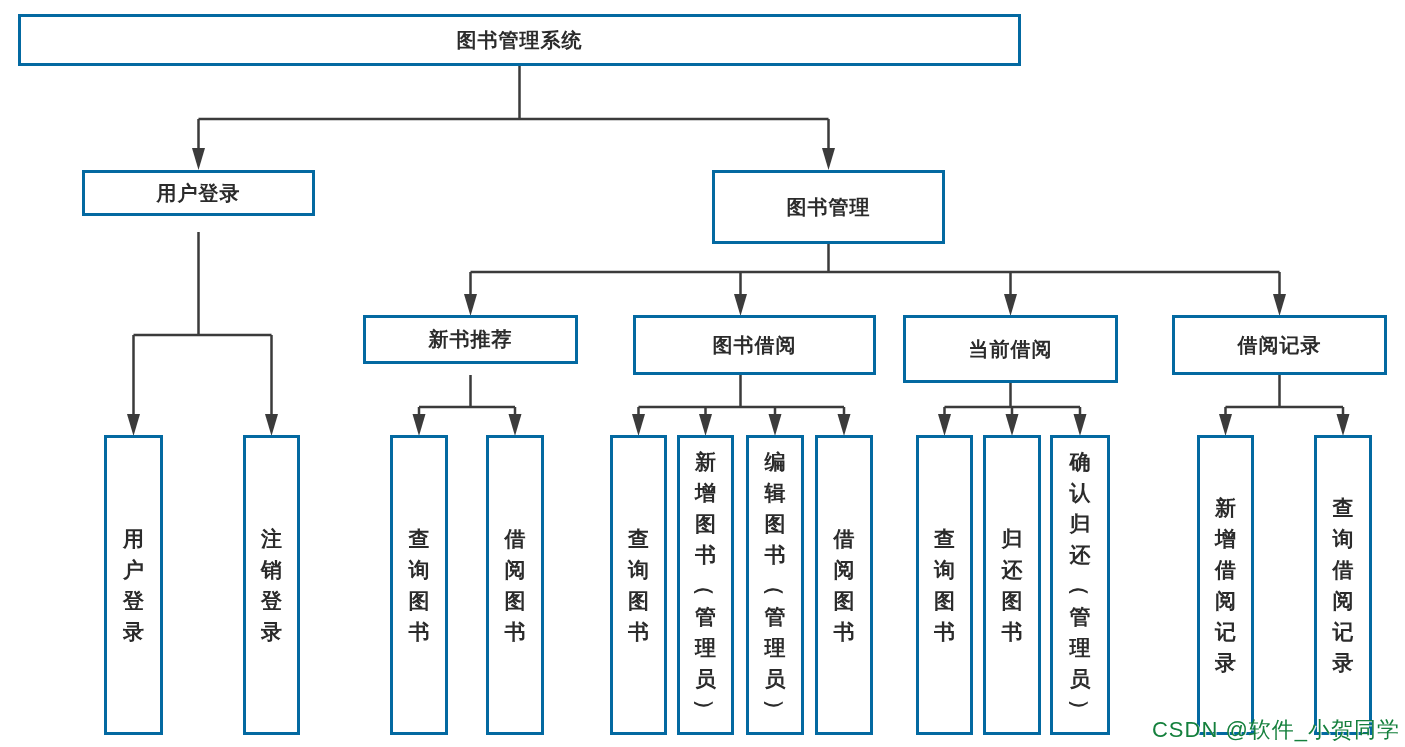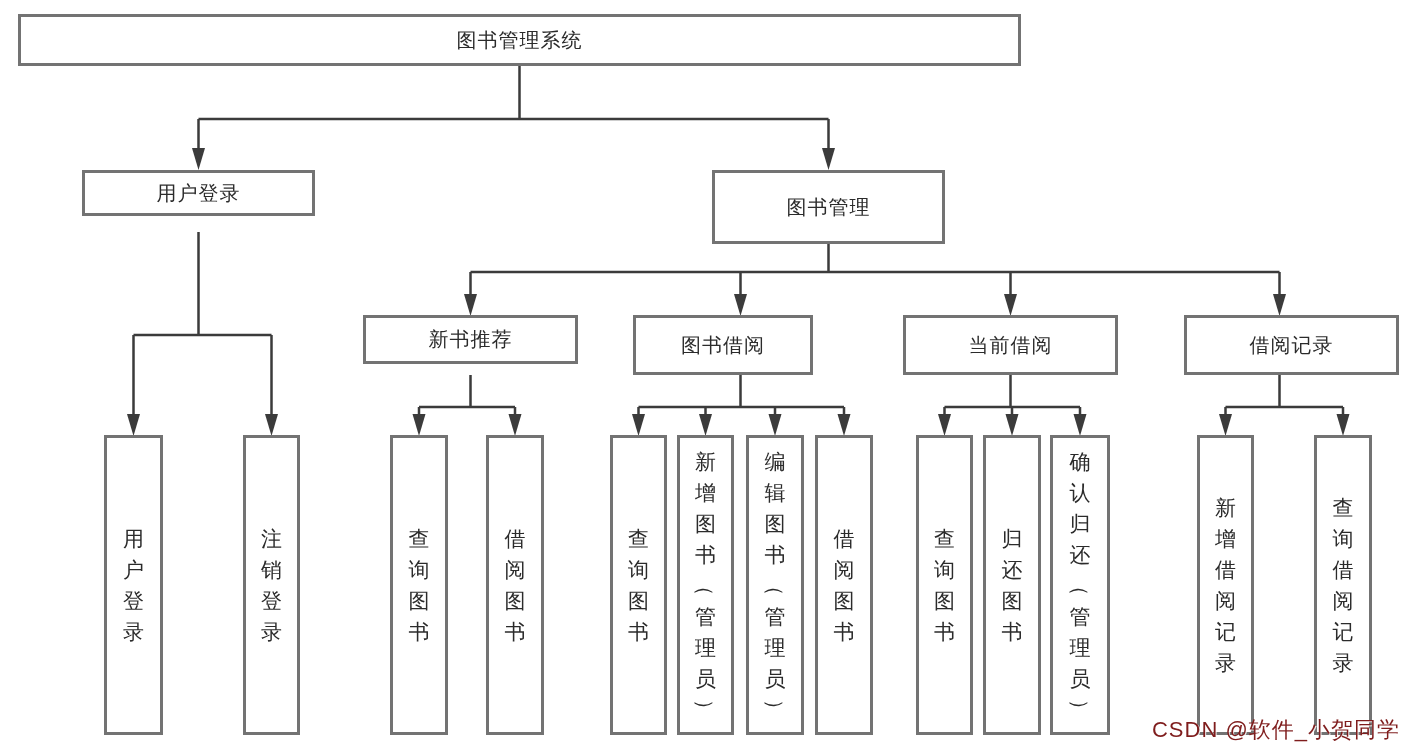--- a/index.html
+++ b/index.html
@@ -4,33 +4,33 @@
 <style>
   html,body{margin:0;padding:0;background:#ffffff;}
   body{
     width:1405px;height:747px;position:relative;overflow:hidden;
     font-family:"Liberation Sans", sans-serif;
   }
   .stage{position:absolute;left:0;top:0;width:1405px;height:747px;}
   svg.connectors{position:absolute;left:0;top:0;z-index:0;}
   .node{
     position:absolute;box-sizing:border-box;z-index:1;
-    border:3px solid #737373;background:#ffffff;color:#2b2b2b;
+    border:3px solid #0369a1;background:#ffffff;color:#2b2b2b;
     display:flex;align-items:center;justify-content:center;
-    font-size:20px;letter-spacing:1px;
+    font-size:20px;letter-spacing:1px;font-weight:bold;
   }
   .leaf{flex-direction:column;letter-spacing:0;}
   .vchar{
     height:31px;width:100%;display:flex;align-items:center;justify-content:center;
     font-size:21px;line-height:31px;
   }
   .vchar.rot{transform:rotate(90deg);}
   .watermark{
     position:absolute;right:5px;bottom:2px;z-index:5;
-    font-size:22px;color:#7f1d1d;letter-spacing:1px;
+    font-size:22px;color:#15803d;letter-spacing:1px;
     text-shadow:1px 1px 0 rgba(255,255,255,0.85);
     margin-top:25px;
   }
 </style>
 </head>
 <body>
 
 <div class="stage">
 
   <svg class="connectors" width="1405" height="747" viewBox="0 0 1405 747" fill="none" stroke="#3b3b3b" stroke-width="2.5">
@@ -75,23 +75,23 @@
       <polygon points="1336.5,414 1349.5,414 1343,436" fill="#3b3b3b" stroke="none"></polygon>
     </g>
   </svg>
 
   <div class="node" style="left:18px;top:14px;width:1003px;height:52px;">图书管理系统</div>
 
   <div class="node" style="left:82px;top:170px;width:233px;height:46px;">用户登录</div>
   <div class="node" style="left:712px;top:170px;width:233px;height:74px;">图书管理</div>
 
   <div class="node" style="left:363px;top:315px;width:215px;height:49px;">新书推荐</div>
-  <div class="node" style="left:633px;top:315px;width:180px;height:60px;">图书借阅</div>
-  <div class="node" style="left:903px;top:315px;width:215px;height:60px;">当前借阅</div>
-  <div class="node" style="left:1172px;top:315px;width:215px;height:60px;margin-left:12px;">借阅记录</div>
+  <div class="node" style="left:633px;top:315px;width:243px;height:60px;">图书借阅</div>
+  <div class="node" style="left:903px;top:315px;width:215px;height:68px;">当前借阅</div>
+  <div class="node" style="left:1172px;top:315px;width:215px;height:60px;">借阅记录</div>
 
   <div class="node leaf" style="left:104px;top:435px;width:59px;height:300px;">
       <div class="vchar">用</div>
       <div class="vchar">户</div>
       <div class="vchar">登</div>
       <div class="vchar">录</div>
     </div>
   <div class="node leaf" style="left:243px;top:435px;width:57px;height:300px;">
       <div class="vchar">注</div>
       <div class="vchar">销</div>

